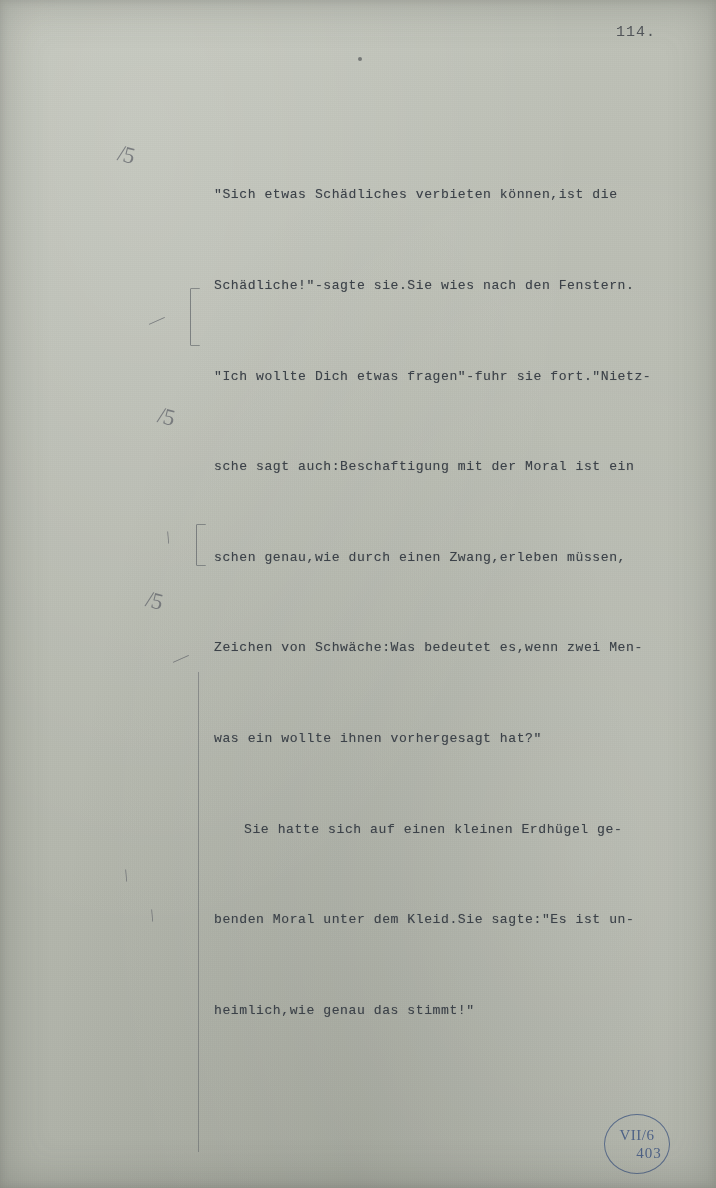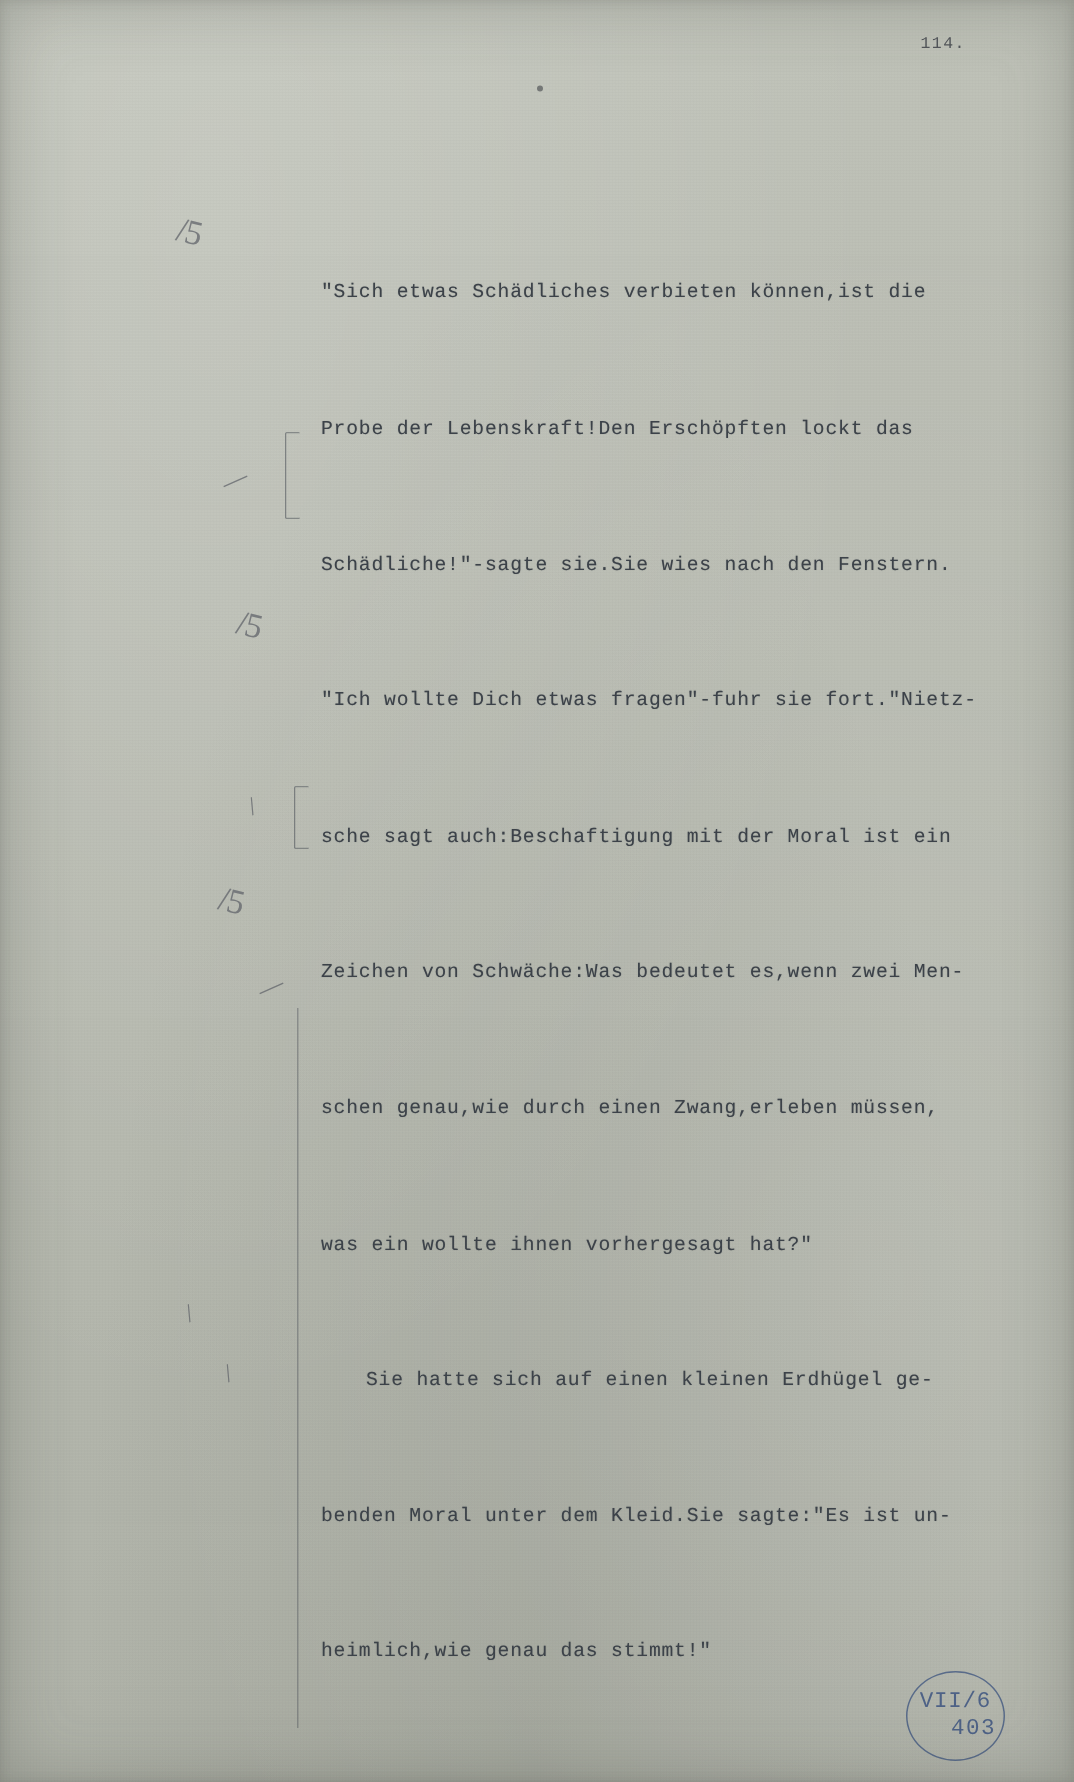--- a/index.html
+++ b/index.html
@@ -37,22 +37,22 @@
     position: absolute;
     inset: 0;
     pointer-events: none;
     box-shadow: inset 0 0 46px rgba(70,74,66,0.30), inset 0 0 8px rgba(70,74,66,0.18);
   }
 
   
   .page-number {
     position: absolute;
     top: 24px;
-    right: 72px;
-    font-size: 11px;
+    right: 60px;
+    font-size: 15px;
     letter-spacing: 1px;
     color: #3b3f46;
     opacity: 0.82;
   }
 
   
   .ink-dot {
     position: absolute;
     left: 358px;
     top: 57px;
@@ -123,21 +123,21 @@
     bottom: 14px;
     width: 64px;
     height: 58px;
     border: 1.6px solid #4a5f84;
     border-radius: 50%;
     color: #3d5480;
     display: flex;
     flex-direction: column;
     align-items: center;
     justify-content: center;
-    font-family: Liberation Mono, monospace;
+    font-family: Liberation Serif, serif;
     font-size: 15px;
     line-height: 18px;
     opacity: 0.85;
   }
   .archive-stamp .top { letter-spacing: 0.5px; }
   .archive-stamp .bottom { letter-spacing: 1px; margin-left: 24px; }
 </style>
 </head>
 <body>
 
@@ -155,26 +155,25 @@
   <div class="pencil tick" style="left:172px; top:648px;">—</div>
   <div class="pencil tick" style="left:124px; top:866px;">/</div>
   <div class="pencil tick" style="left:150px; top:906px;">/</div>
 
   <div class="bracket" style="left:190px; top:288px; height:56px;"></div>
   <div class="bracket" style="left:196px; top:524px; height:40px;"></div>
   <div class="vline" style="left:198px; top:672px; height:480px;"></div>
 
   <div class="body-text">
     <span class="line">"Sich etwas Schädliches verbieten können,ist die</span>
-    <span class="line">Probe der Lebenskraft!Den Erschöpften lockt das</span>
     <span class="line">Schädliche!"-sagte sie.Sie wies nach den Fenstern.</span>
     <span class="line">"Ich wollte Dich etwas fragen"-fuhr sie fort."Nietz-</span>
     <span class="line">sche sagt auch:Beschaftigung mit der Moral ist ein</span>
+    <span class="line">schen genau,wie durch einen Zwang,erleben müssen,</span>
     <span class="line">Zeichen von Schwäche:Was bedeutet es,wenn zwei Men-</span>
-    <span class="line">schen genau,wie durch einen Zwang,erleben müssen,</span>
     <span class="line">was ein wollte ihnen vorhergesagt hat?"</span>
     <span class="line indent">Sie hatte sich auf einen kleinen Erdhügel ge-</span>
     <span class="line">benden Moral unter dem Kleid.Sie sagte:"Es ist un-</span>
     <span class="line">heimlich,wie genau das stimmt!"</span>
     
     
     
     
     
     

